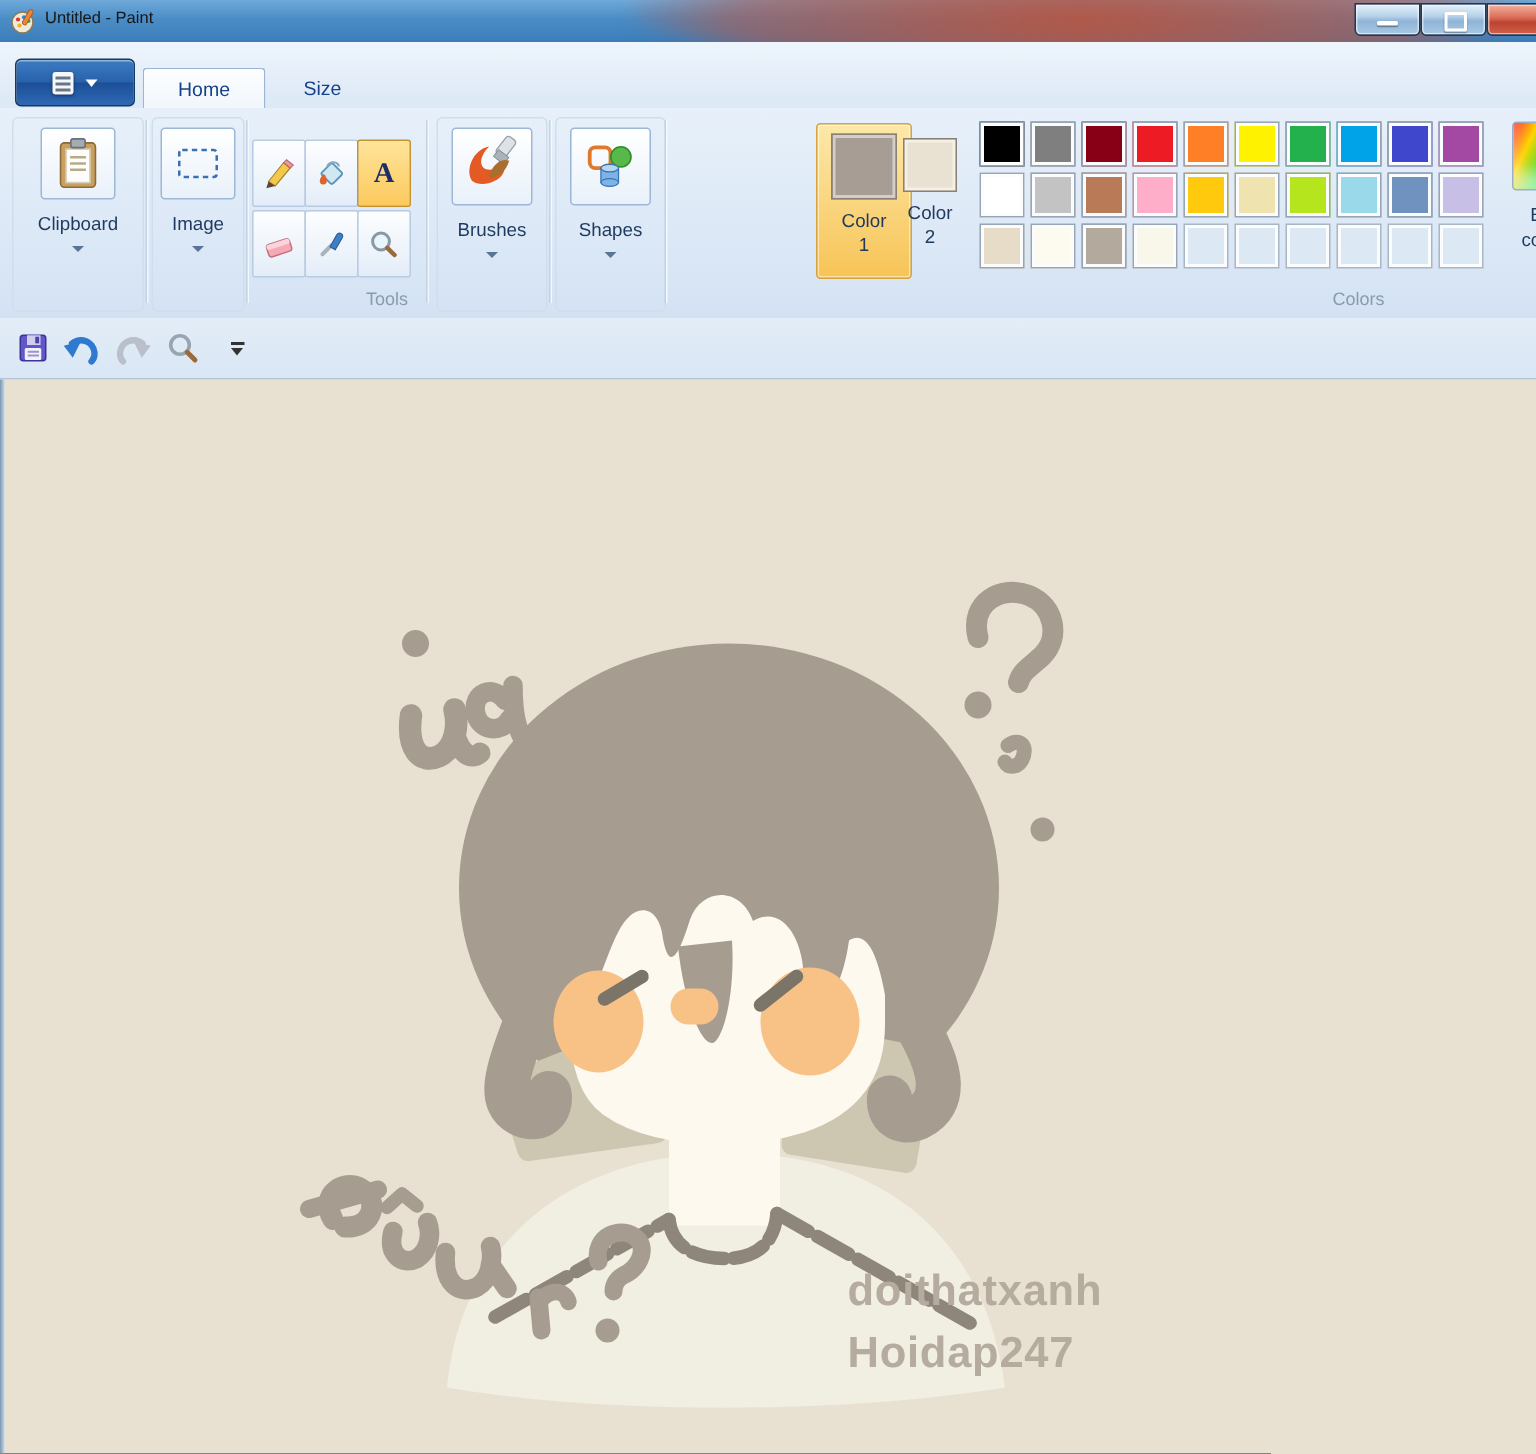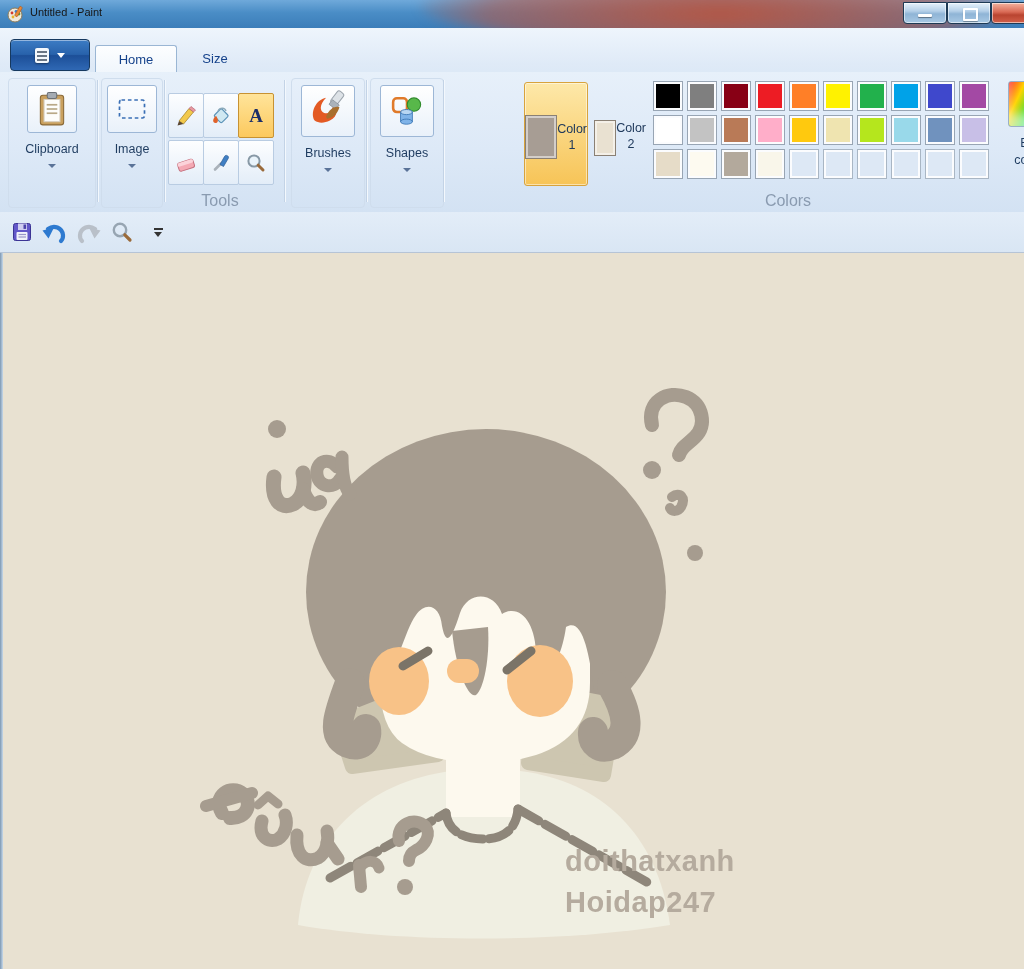--- a/index.html
+++ b/index.html
@@ -45,33 +45,33 @@
   .gsep{position:absolute;top:8px;bottom:10px;width:1px;background:#c3d3e6;box-shadow:1px 0 0 #f3f8fd;}
   .bigbtn{position:absolute;top:6px;height:128px;border:1px solid #cfdded;border-radius:4px;
     display:flex;flex-direction:column;align-items:center;cursor:pointer;}
   .iconframe{margin-top:6px;width:48px;height:46px;border:1px solid #9db7d6;border-radius:3px;
     background:linear-gradient(180deg,#ffffff 0%,#e9f1fa 100%);display:flex;align-items:center;justify-content:center;}
   .biglabel{margin-top:9px;font-size:12.5px;color:#1e3b5f;}
   .caret2{margin-top:8px;width:0;height:0;border-left:4px solid transparent;border-right:4px solid transparent;border-top:4px solid #5a7398;}
   .toolbtn{position:absolute;width:34px;height:43px;border:1px solid #b9cce2;border-radius:2px;
     background:linear-gradient(180deg,#fdfeff 0%,#e3edf8 100%);display:flex;align-items:center;justify-content:center;cursor:pointer;}
   .toolbtn.selected{background:linear-gradient(180deg,#ffe49a 0%,#fcc95e 100%);border-color:#c79232;}
-  .grouplabel{position:absolute;top:120px;font-size:16px;color:#8a9bb0;text-align:center;}
+  .grouplabel{position:absolute;top:120px;font-size:12px;color:#8a9bb0;text-align:right;}
   .atool{font-family:"Liberation Serif",serif;font-weight:bold;font-size:19px;color:#1c2e68;line-height:1;}
 
   
   .sizebars{margin-top:10px;display:flex;flex-direction:column;gap:4px;align-items:center;}
   .sizebars i{display:block;background:#76839b;border-radius:1px;}
 
   
-  #color1-button{position:absolute;left:524px;top:10px;width:62px;height:102px;border-radius:3px;
+  #color1-button{position:absolute;left:544px;top:10px;width:62px;height:102px;border-radius:3px;
     border:1px solid #d8a33c;background:linear-gradient(180deg,#fde8a9 0%,#f7c457 100%);
-    display:flex;flex-direction:row;align-items:center;cursor:pointer;box-shadow:inset 0 0 0 1px rgba(255,255,255,.5);}
+    display:flex;flex-direction:column;align-items:center;cursor:pointer;box-shadow:inset 0 0 0 1px rgba(255,255,255,.5);}
   #color2-button{position:absolute;left:594px;top:10px;width:52px;height:102px;border-radius:3px;
-    display:flex;flex-direction:row;align-items:center;cursor:pointer;}
+    display:flex;flex-direction:column;align-items:center;cursor:pointer;}
   .cswatch{border:1px solid #8a8074;box-shadow:inset 0 0 0 2px rgba(255,255,255,.5);}
   #color1-swatch{margin-top:6px;width:42px;height:42px;}
   #color2-swatch{margin-top:10px;width:34px;height:34px;}
   .clabel{margin-top:6px;font-size:12.5px;color:#203a5c;text-align:center;width:40px;line-height:16px;}
   #color-palette{position:absolute;left:653px;top:9px;display:grid;grid-template-columns:repeat(10,30px);grid-auto-rows:30px;gap:4px;}
   .pcell{border:1px solid #98a5b4;box-shadow:inset 0 0 0 2px #fbfcfe;cursor:pointer;}
   .pcell.empty{background:#dde8f5;border-color:#a9b6c4;}
   #colors-label{left:653px;width:270px;}
   #edit-colors{position:absolute;left:996px;top:9px;width:70px;display:flex;flex-direction:column;align-items:center;cursor:pointer;}
   #edit-colors-icon{width:44px;height:44px;border:1px solid #9ab0c8;border-radius:3px;

